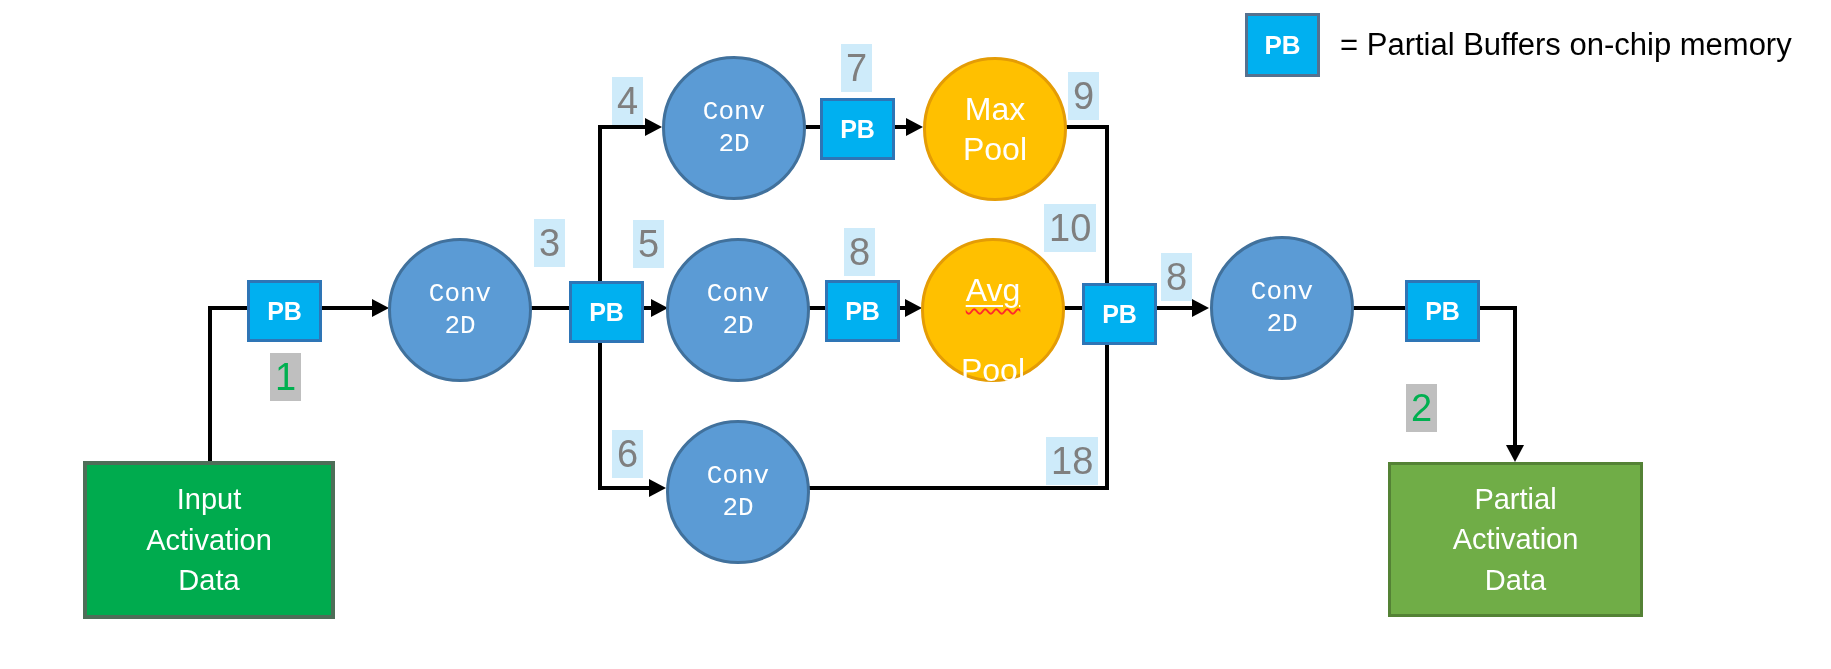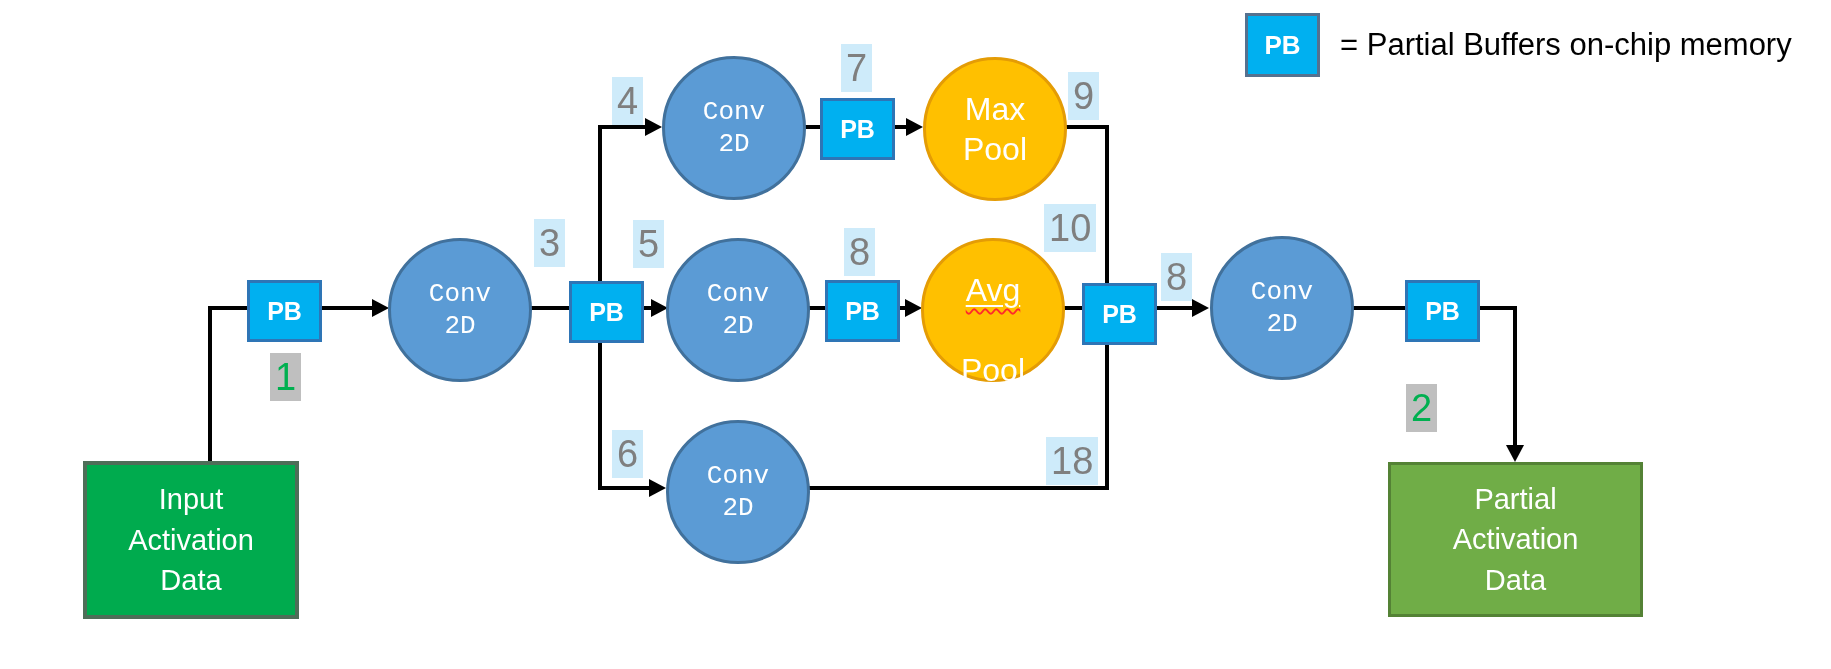--- a/index.html
+++ b/index.html
@@ -31,21 +31,21 @@
   }
   .circle{
     position:absolute;width:144px;height:144px;box-sizing:border-box;
     border-radius:50%;display:flex;align-items:center;justify-content:center;
     text-align:center;color:#ffffff;font-size:26px;line-height:1.25;
     white-space:pre-line;z-index:2;
   }
   .conv{background:var(--conv-fill);border:3px solid var(--conv-border);font-family:Liberation Mono, monospace;}
   .pool{background:var(--pool-fill);border:3px solid var(--pool-border);font-size:32px;}
   .io-box{
-    position:absolute;width:216px;height:158px;box-sizing:border-box;
+    position:absolute;width:252px;height:158px;box-sizing:border-box;
     display:flex;align-items:center;justify-content:center;text-align:center;
     color:#ffffff;font-size:29px;line-height:1.4;white-space:pre-line;z-index:2;
   }
   #input-box{background:var(--input-fill);border:4px solid var(--input-border);}
   #output-box{background:var(--output-fill);border:3px solid var(--output-border);width:255px;height:155px;}
   
   .step{
     position:absolute;min-width:30px;height:48px;padding:0 5px;box-sizing:border-box;
     display:flex;align-items:center;justify-content:center;
     font-size:38px;z-index:3;

